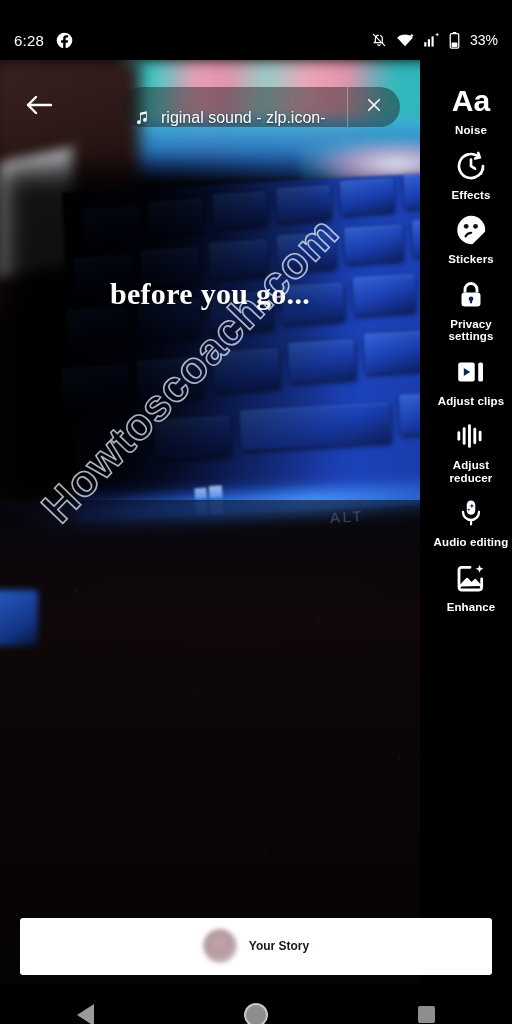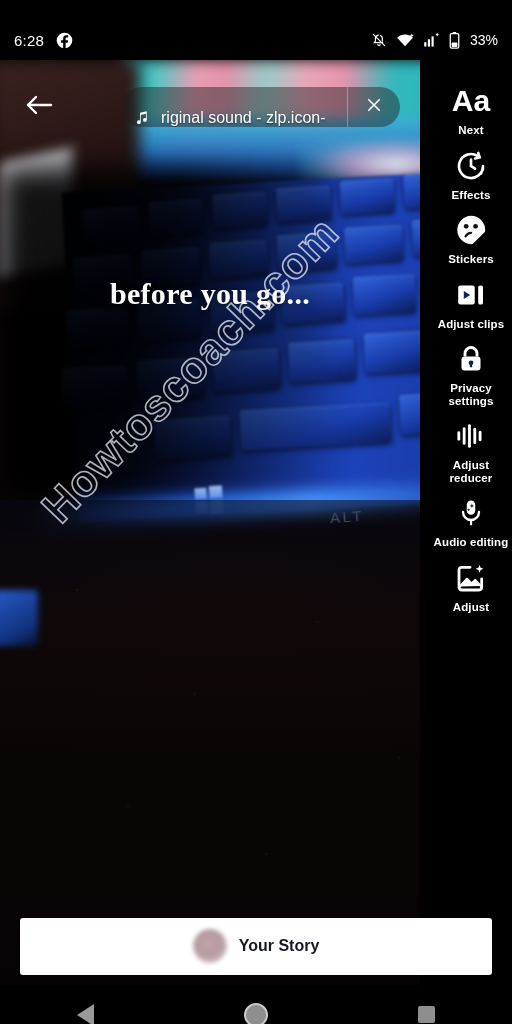--- a/index.html
+++ b/index.html
@@ -183,21 +183,21 @@
   }
   .story-btn {
     flex:1 1 auto; height:57px; background:#fff; border-radius:3px;
     display:flex; align-items:center; justify-content:center; gap:12px; cursor:pointer;
   }
   .avatar {
     width:34px; height:34px; border-radius:50%;
     background:radial-gradient(circle at 46% 42%, #c4a4aa 0%, #b49aa0 45%, #cfc3c6 78%, #e9e4e5 100%);
     filter:blur(2.2px);
   }
-  .story-label { color:#161823; font-size:16px; font-weight:600; }
+  .story-label { color:#161823; font-size:12px; font-weight:600; }
   .next-btn {
     position:relative; flex:0 0 214px; height:57px; border-radius:3px;
     display:flex; align-items:center; justify-content:center; cursor:pointer;
   }
   .next-label { color:#fff; font-size:18px; font-weight:500; position:relative; z-index:2; }
   .hl-box {
     position:absolute; left:-16px; top:-10px; width:200px; height:75px;
     border:12px solid #e11233; border-radius:3px; z-index:3; pointer-events:none;
   }
 
@@ -351,21 +351,21 @@
       </span>
     </span>
   </div>
 
   <div class="rail">
 
     <div class="tool">
       <span class="ic">
         <span class="aa">Aa</span>
       </span>
-      <span class="lb">Next</span>
+      <span class="lb">Noise</span>
     </div>
 
     <div class="tool">
       <span class="ic">
         <svg width="32" height="32" viewBox="0 0 24 24" fill="none" stroke="#fff" stroke-width="2" stroke-linecap="round">
           <path d="M21 12a9 9 0 1 1-4.2-7.6"></path>
           <path d="M17.4 2.2l1.1 3.3-3.4.9"></path>
           <path d="M12 7.2V12l3 2"></path>
           <path d="M19.6 17.6l.01 0M21 14.4l.01 0"></path>
         </svg>
@@ -381,39 +381,39 @@
           <circle cx="15.2" cy="9.4" r="1.7" fill="#111"></circle>
           <path d="M8.2 16.4c.9-1.6 2.3-2.4 3.9-2.4" stroke="#111" stroke-width="1.6" fill="none" stroke-linecap="round"></path>
         </svg>
       </span>
       <span class="lb">Stickers</span>
     </div>
 
 
     <div class="tool">
       <span class="ic">
-        <svg width="32" height="32" viewBox="0 0 24 24" fill="#fff">
-          <rect x="2.4" y="4.8" width="12.4" height="14.4" rx="1.6"></rect>
-          <polygon points="6.6,9 11.4,12 6.6,15" fill="#0d2258"></polygon>
-          <rect x="17.4" y="4.8" width="3.6" height="14.4" rx="1.4"></rect>
-        </svg>
-      </span>
-      <span class="lb">Adjust clips</span>
-    </div>
-
-    <div class="tool">
-      <span class="ic">
         <svg width="30" height="32" viewBox="0 0 24 24" fill="#fff">
           <path d="M7.2 10V7.6a4.8 4.8 0 0 1 9.6 0V10" fill="none" stroke="#fff" stroke-width="2.3"></path>
           <rect x="4.4" y="10" width="15.2" height="11.2" rx="2.6"></rect>
           <circle cx="12" cy="15" r="1.9" fill="#0d2258"></circle>
           <rect x="11.1" y="15" width="1.8" height="3.6" fill="#0d2258"></rect>
         </svg>
       </span>
       <span class="lb">Privacy settings</span>
+    </div>
+
+    <div class="tool">
+      <span class="ic">
+        <svg width="32" height="32" viewBox="0 0 24 24" fill="#fff">
+          <rect x="2.4" y="4.8" width="12.4" height="14.4" rx="1.6"></rect>
+          <polygon points="6.6,9 11.4,12 6.6,15" fill="#0d2258"></polygon>
+          <rect x="17.4" y="4.8" width="3.6" height="14.4" rx="1.4"></rect>
+        </svg>
+      </span>
+      <span class="lb">Adjust clips</span>
     </div>
 
     <div class="tool">
       <span class="ic">
         <svg width="32" height="26" viewBox="0 0 26 22" fill="#fff">
           <rect x="1.5" y="7" width="2.4" height="8" rx="1.2"></rect>
           <rect x="6" y="3.5" width="2.4" height="15" rx="1.2"></rect>
           <rect x="10.5" y="1" width="2.4" height="20" rx="1.2"></rect>
           <rect x="15" y="4" width="2.4" height="14" rx="1.2"></rect>
           <rect x="19.5" y="6.5" width="2.4" height="9" rx="1.2"></rect>
@@ -436,21 +436,21 @@
     </div>
 
     <div class="tool">
       <span class="ic">
         <svg width="32" height="32" viewBox="0 0 24 24" fill="none" stroke="#fff" stroke-width="2.1" stroke-linecap="round" stroke-linejoin="round">
           <path d="M20 12.6V19a2 2 0 0 1-2 2H5a2 2 0 0 1-2-2V6a2 2 0 0 1 2-2h6.3"></path>
           <path d="M3.6 18.4 9 12.6l3.4 3.6 2.7-2.8 4.3 4.6" fill="#fff" stroke="#fff" stroke-width="1.6"></path>
           <path d="M18.4 2.2l.85 2.1 2.1.85-2.1.85-.85 2.1-.85-2.1-2.1-.85 2.1-.85z" fill="#fff" stroke="none"></path>
         </svg>
       </span>
-      <span class="lb">Adjust</span>
+      <span class="lb">Enhance</span>
     </div>
   </div>
 
   <div class="bottombar">
     <div class="story-btn">
       <span class="avatar"></span>
       <span class="story-label">Your Story</span>
     </div>
   </div>
 

